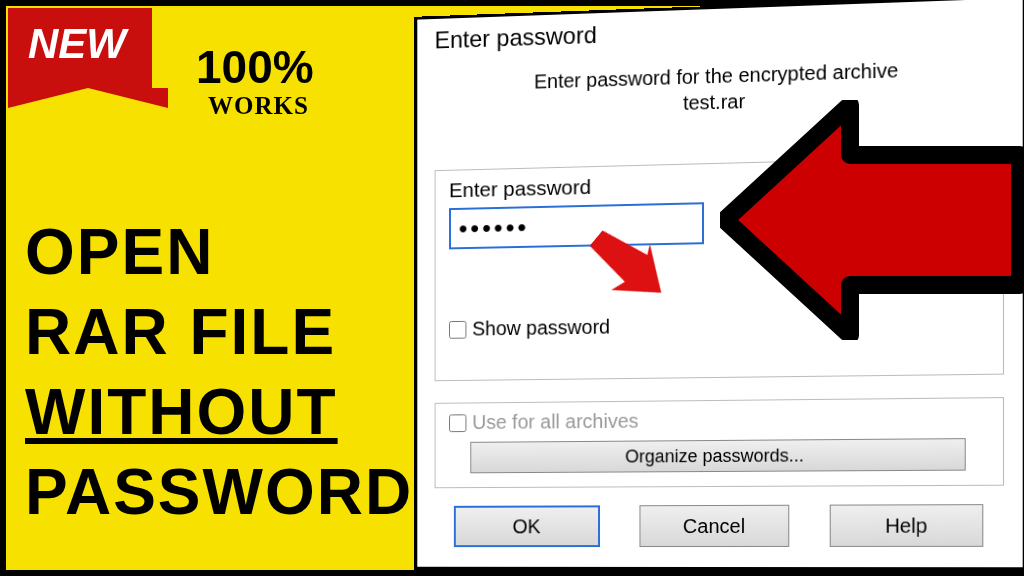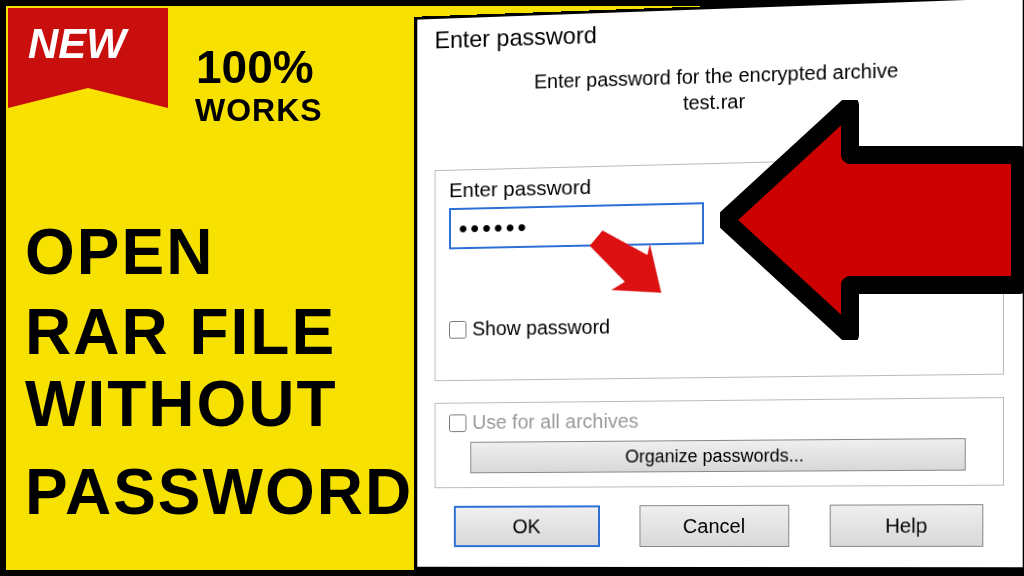--- a/index.html
+++ b/index.html
@@ -14,21 +14,21 @@
     .outer-border {
       position: absolute;
       inset: 0;
       border: 6px solid #000;
       pointer-events: none;
     }
     .new-badge {
       position: absolute;
       top: 8px;
       left: 8px;
-      width: 160px;
+      width: 144px;
       height: 80px;
       background: #c90e0e;
       z-index: 5;
     }
     .new-badge::after {
       content: "";
       position: absolute;
       bottom: -20px;
       left: 0;
       width: 0;
@@ -51,39 +51,39 @@
       top: 40px;
       left: 196px;
       color: #000;
       font-weight: 900;
       font-size: 46px;
       font-family: "Comic Sans MS", cursive, sans-serif;
     }
     .promo-works {
       position: absolute;
       top: 92px;
-      left: 195px;
-      color: #000;
-      font-weight: 900;
-      font-size: 32px;
-      font-family: Liberation Sans, sans-serif;
+      left: 208px;
+      color: #000;
+      font-weight: 900;
+      font-size: 25px;
+      font-family: Liberation Serif, serif;
       letter-spacing: 1px;
     }
     .big-title {
       position: absolute;
       left: 25px;
       color: #000;
       font-weight: 900;
       font-size: 64px;
       letter-spacing: 2px;
       line-height: 1;
     }
     .t1 { top: 220px; }
     .t2 { top: 300px; }
-    .t3 { top: 372px; }
+    .t3 { top: 380px; text-decoration: underline; }
     .t4 { top: 460px; }
     .dialog {
       position: absolute;
       top: 6px;
       left: 408px;
       width: 612px;
       height: 564px;
       background: #fff;
       border: 3px solid #000;
       transform: perspective(800px) rotateY(-3deg) skewY(-1deg);

